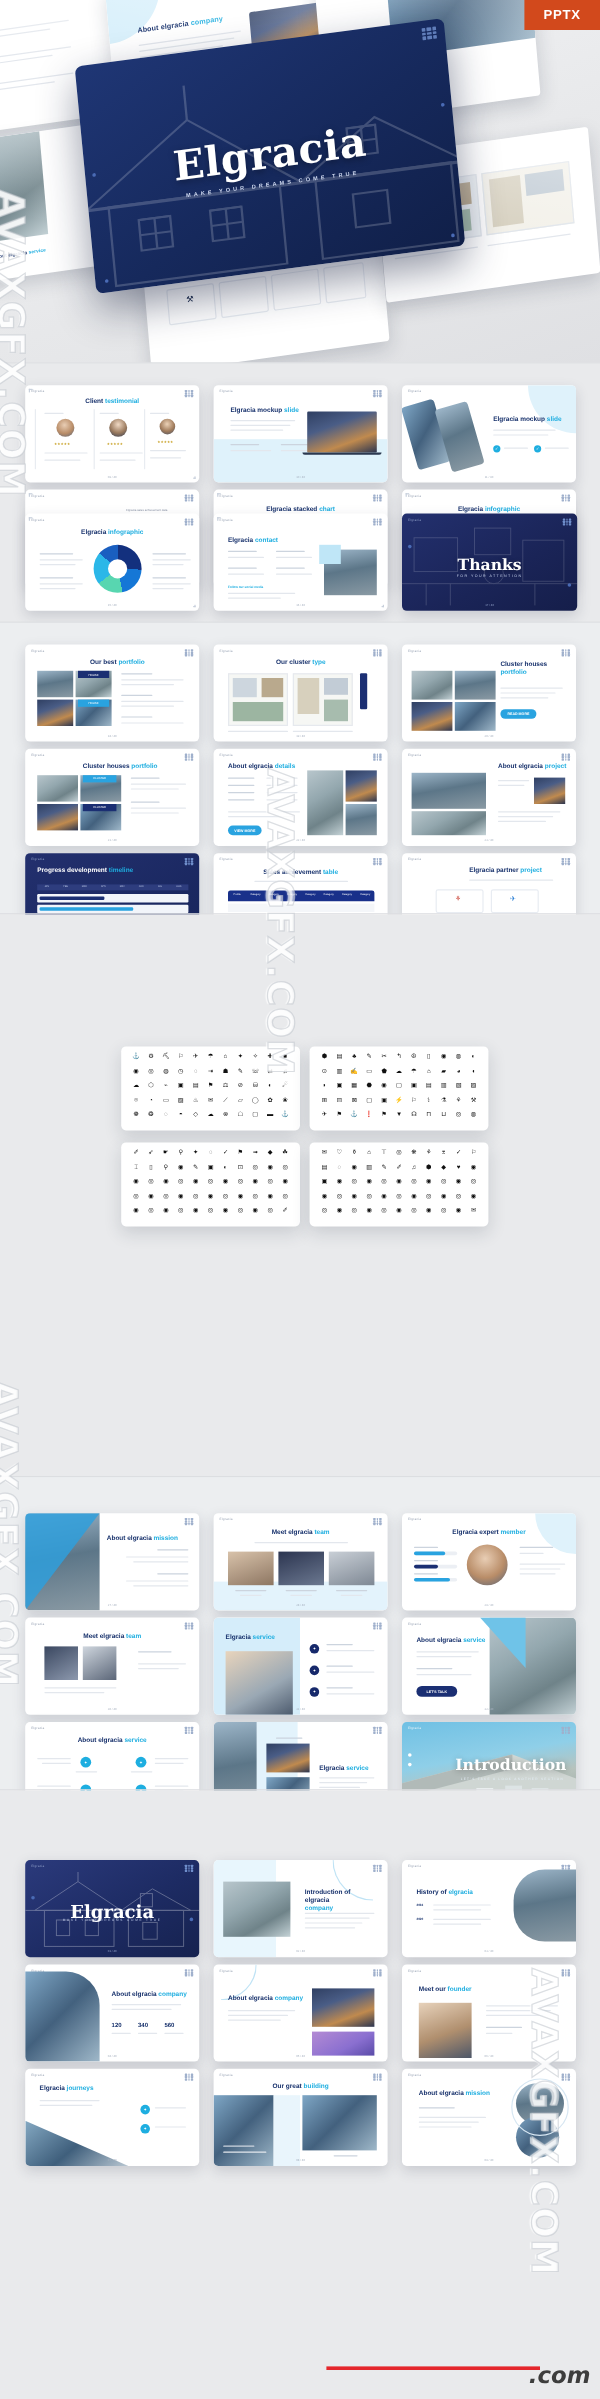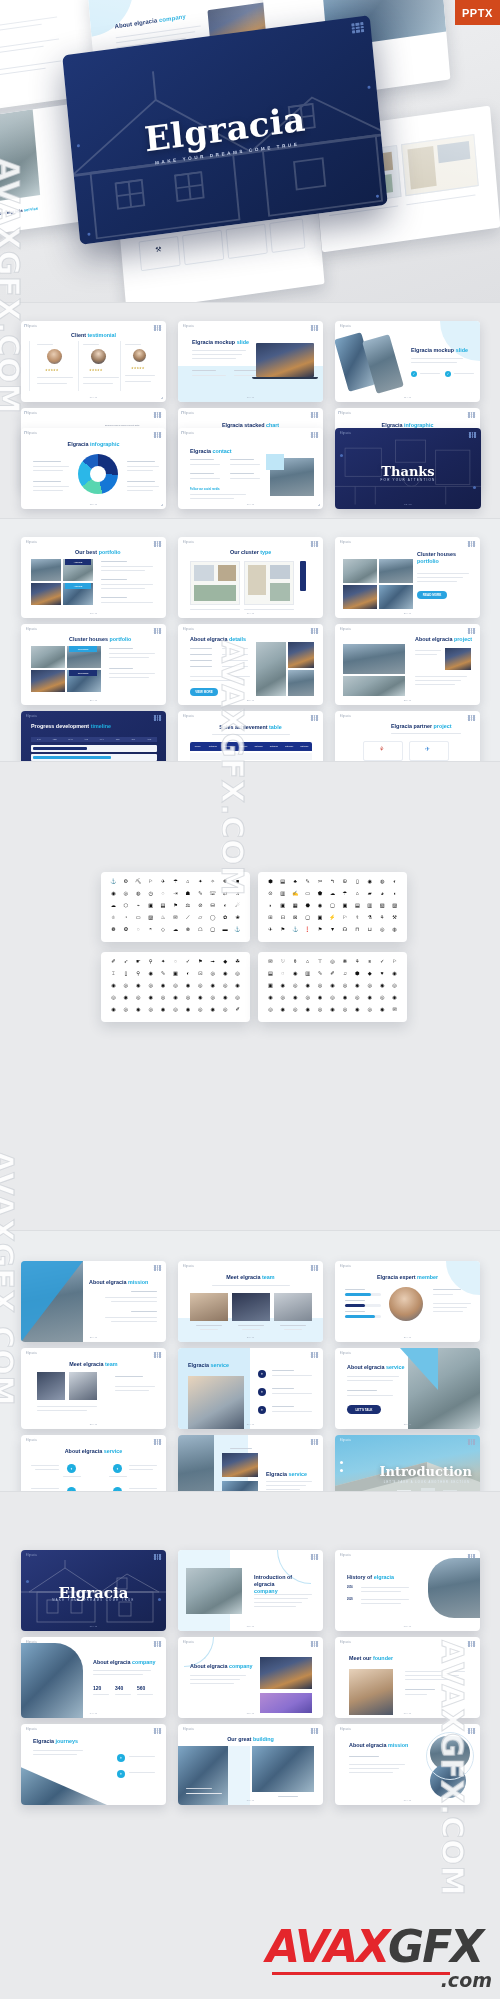--- a/index.html
+++ b/index.html
@@ -136,21 +136,21 @@
     -webkit-text-stroke:1px rgba(190,195,202,.55);
     text-shadow:0 1px 1px rgba(255,255,255,.75);
   }
   .wm1{ left:26px; top:158px; font-size:30px; transform:rotate(90deg); transform-origin:left top;}
   .wm2{ left:250px; top:640px; font-size:30px; transform:rotate(90deg); transform-origin:left top;}
   .wm3{ left:20px; top:1150px; font-size:30px; transform:rotate(90deg); transform-origin:left top;}
   .wm4{ left:470px; top:1640px; font-size:30px; transform:rotate(90deg); transform-origin:left top;}
 
   
   .pptx{
-    position:absolute; right:0; top:0; width:45px; height:25px;
+    position:absolute; right:0; top:0; width:63px; height:25px;
     background:#d2491c; color:#fff; font-size:11px; font-weight:bold;
     display:flex; align-items:center; justify-content:center; letter-spacing:.6px;
   }
 
   
   .avax{ position:absolute; right:6px; bottom:8px; width:228px; height:72px; }
   .avax .t1{ position:absolute; left:0; top:2px; font-style:italic; font-weight:bold;
     font-size:44px; letter-spacing:-2px; font-family:"DejaVu Sans", sans-serif; }
   .avax .red{ color:#e4262c; }
   .avax .dark{ color:#3d3d3d; }
@@ -1690,20 +1690,17 @@
       <div class="pagenum">09 / 40</div>
     </div>
   </div>
 
   <div class="wm wm1">AVAXGFX.COM</div>
   <div class="wm wm2">AVAXGFX.COM</div>
   <div class="wm wm3">AVAXGFX.COM</div>
   <div class="wm wm4">AVAXGFX.COM</div>
 
   <div class="avax">
-    <div class="t1">
-      <span class="red">AVAX</span><span class="dark">GFX</span>
-    </div>
     <div class="bar"></div>
     <div class="com">.com</div>
   </div>
 
 </div>
 
 </body></html>

